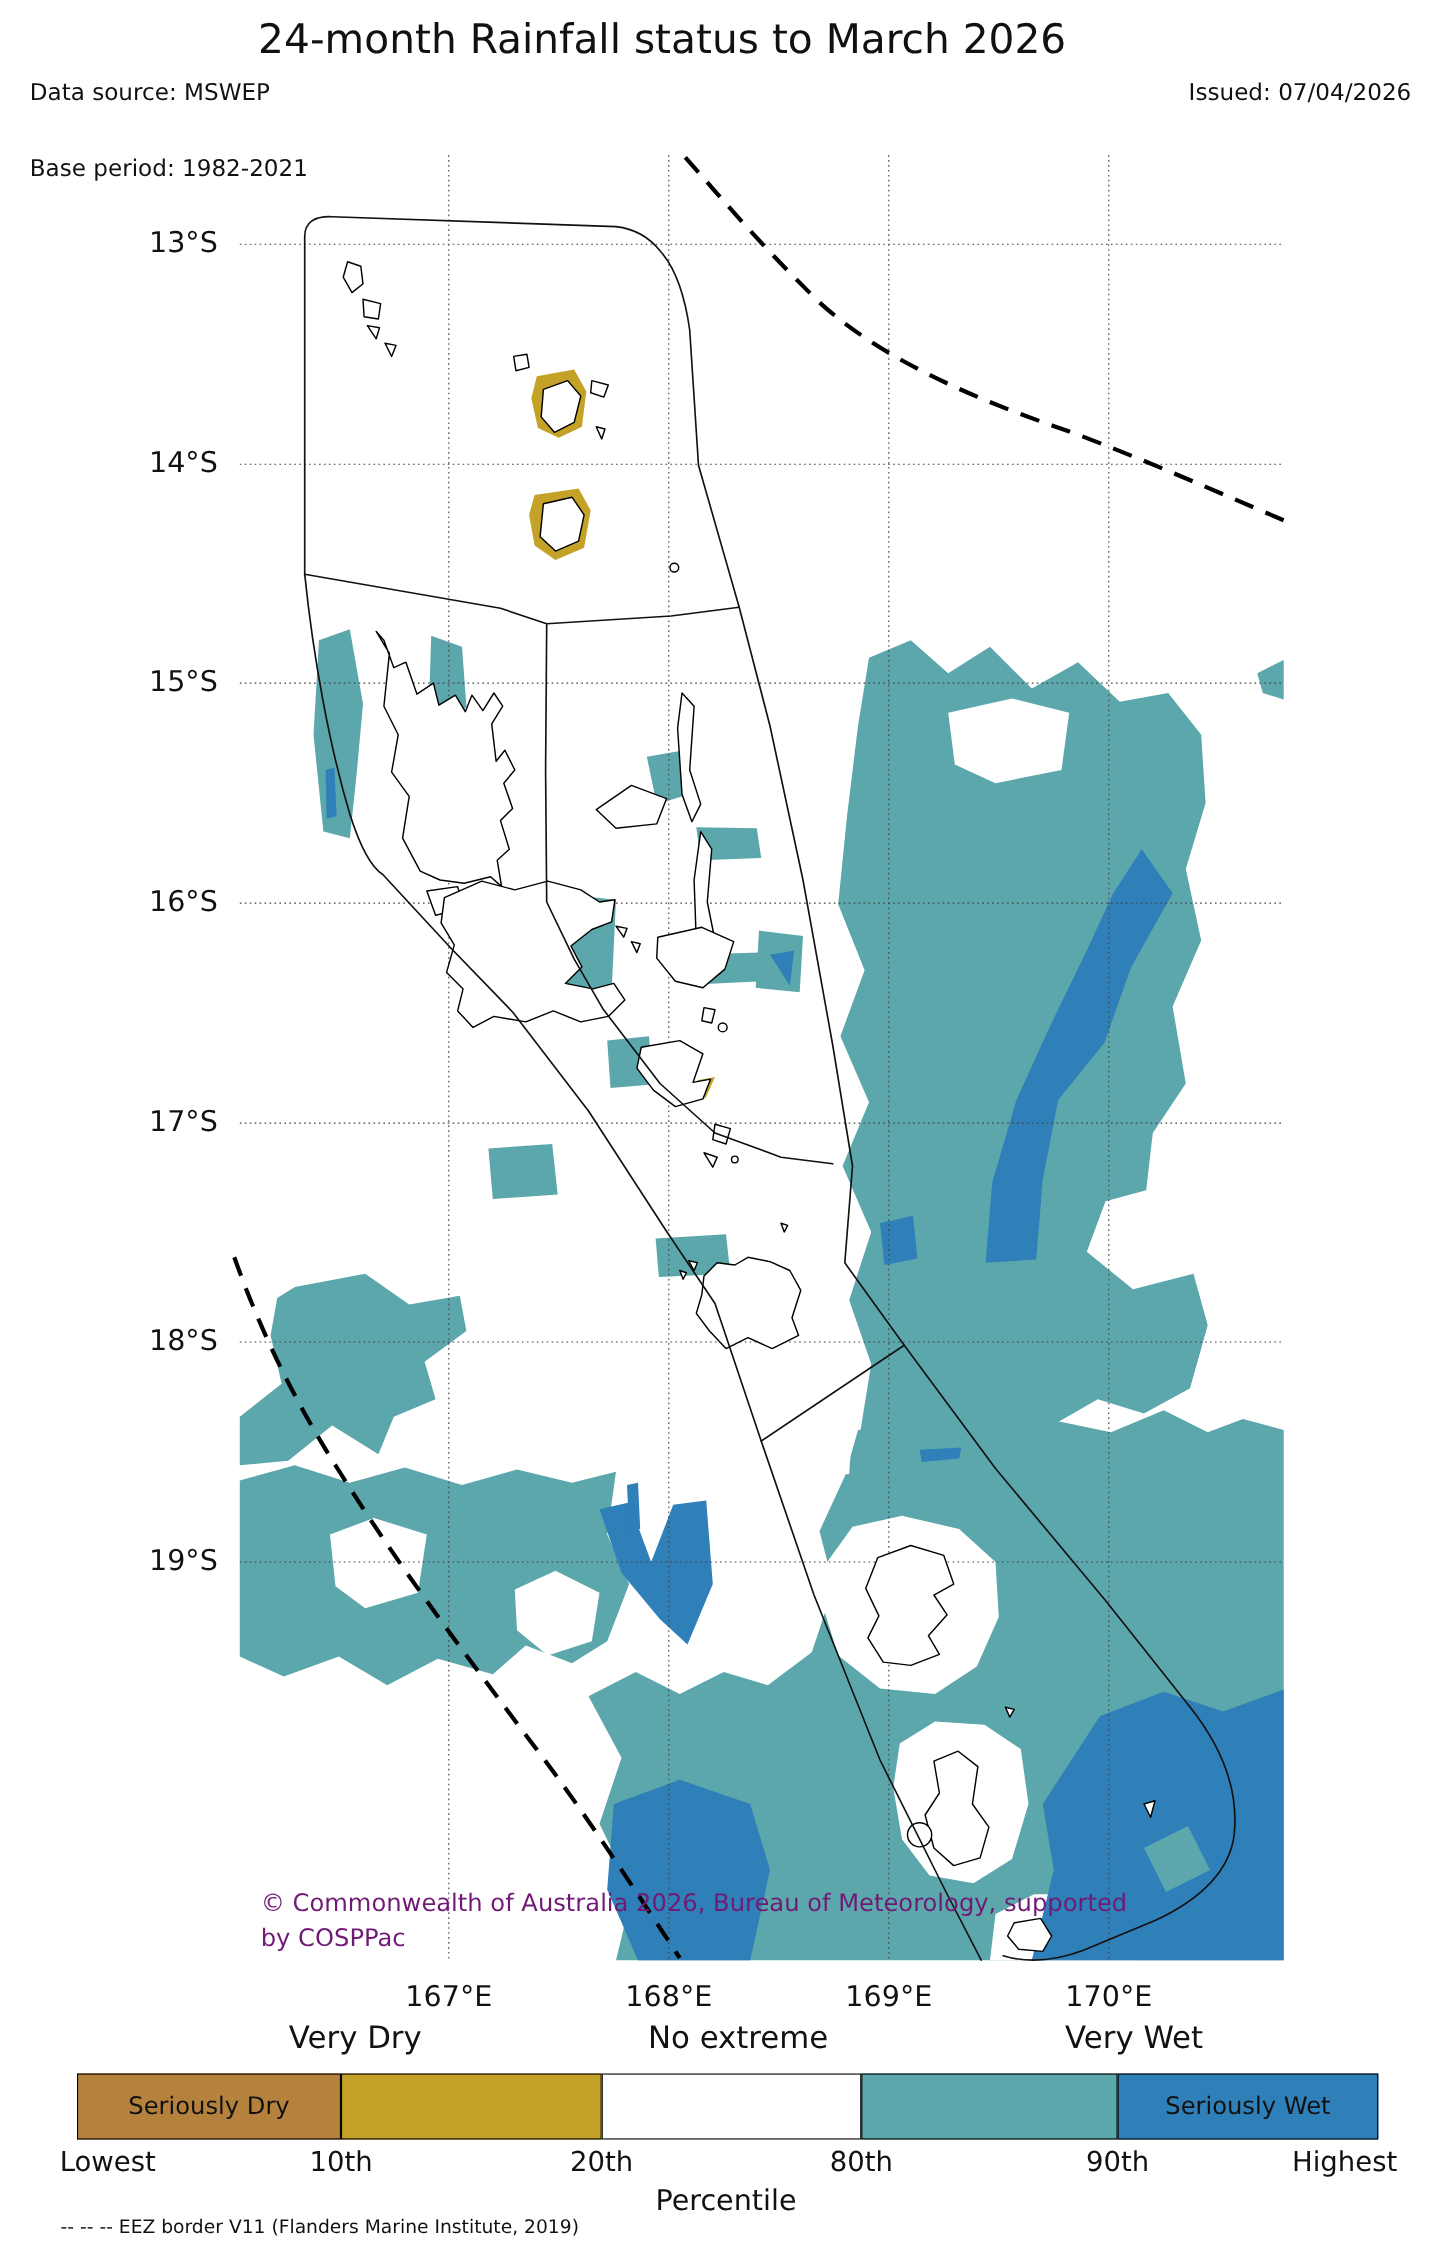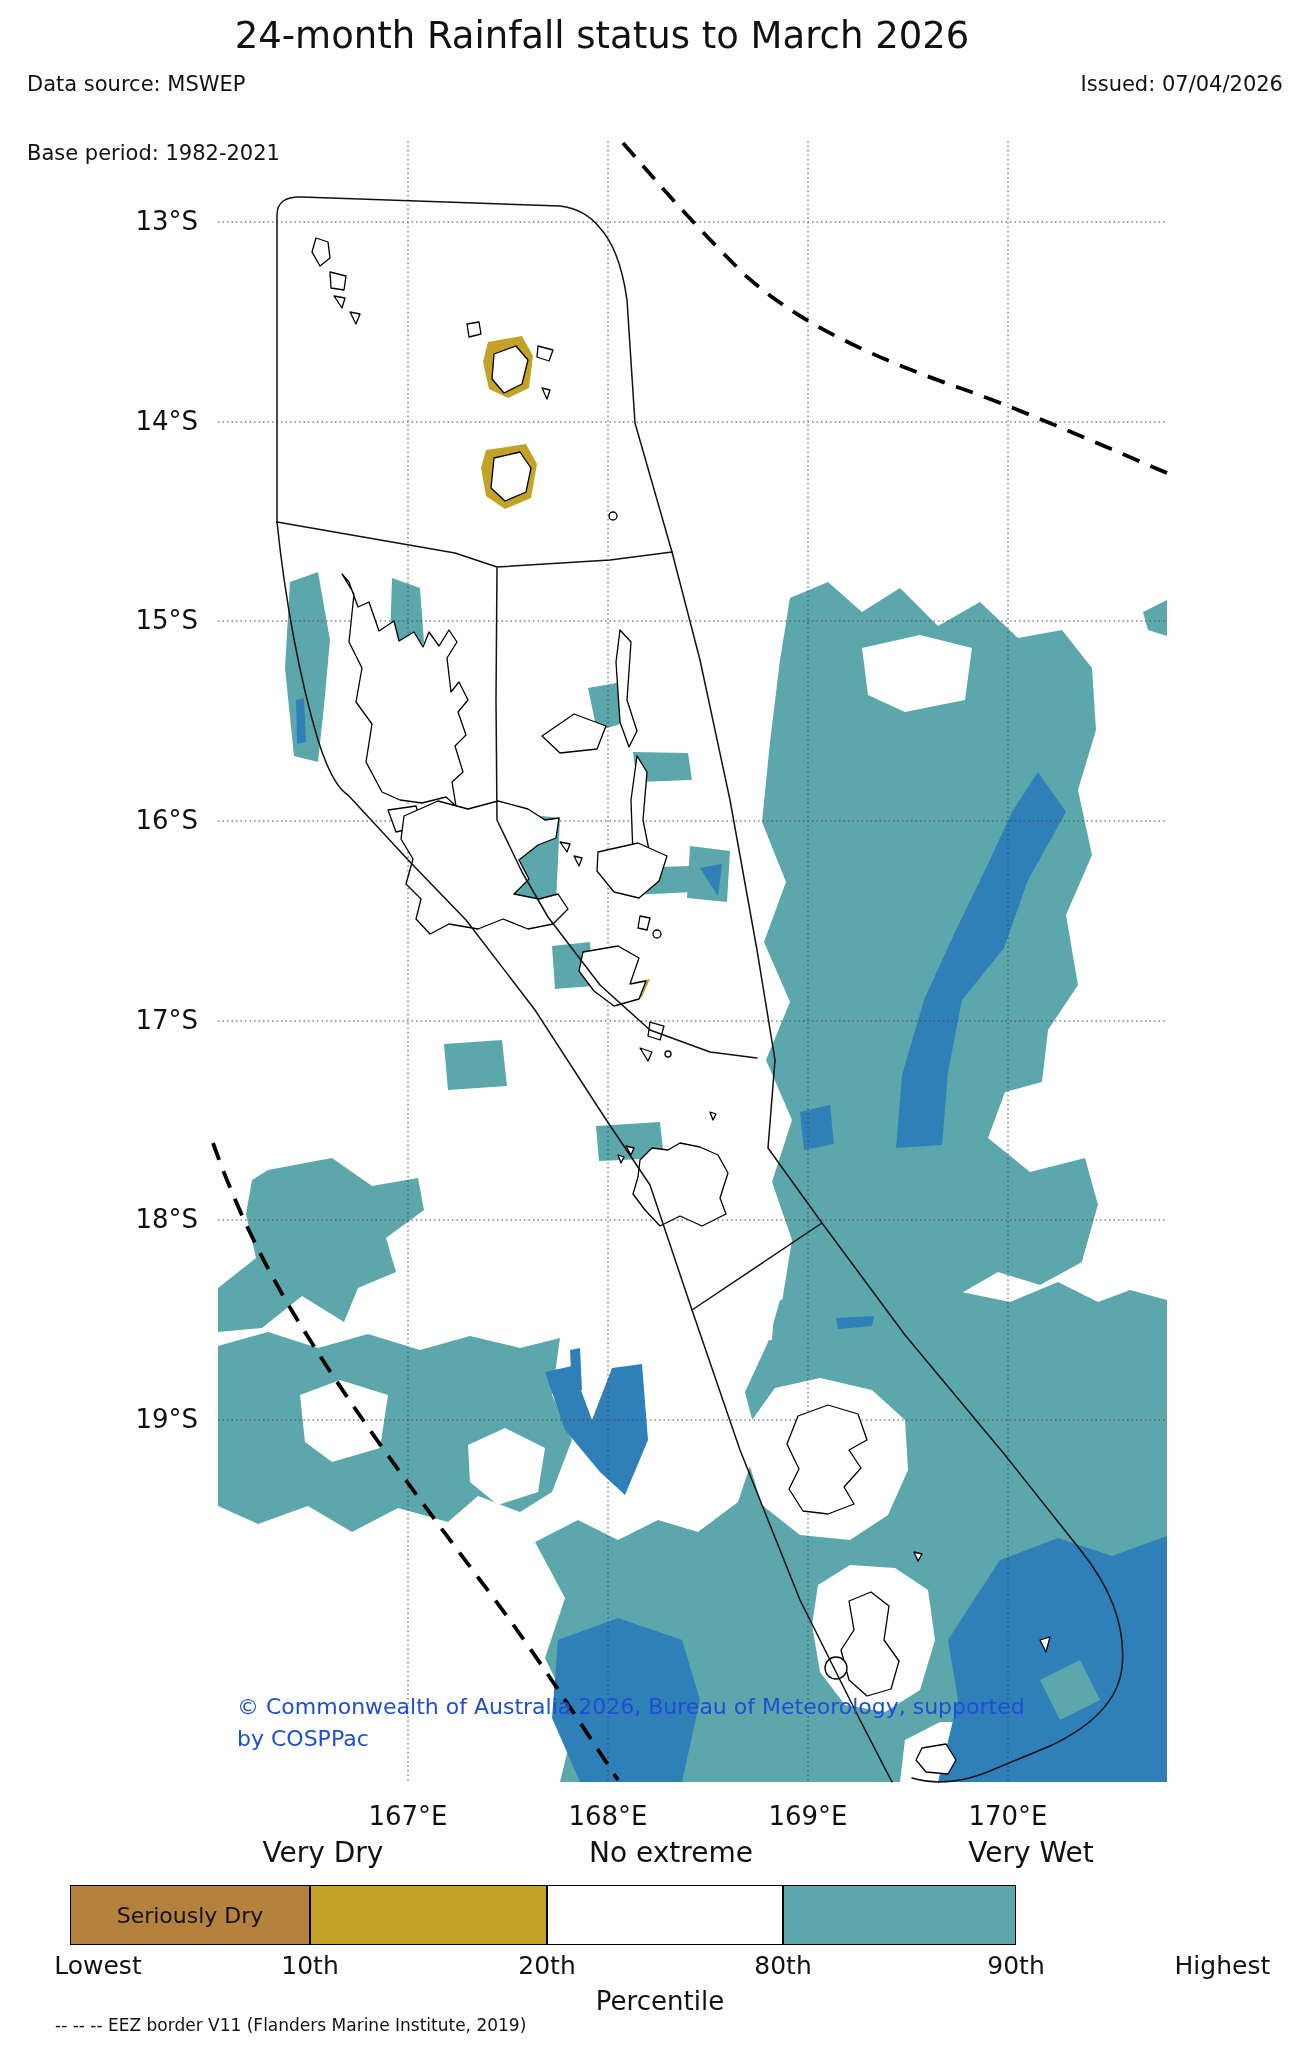--- a/index.html
+++ b/index.html
@@ -6,21 +6,21 @@
   body{width:1311px;height:2046px;position:relative;background:#ffffff;
        font-family:"DejaVu Sans","Liberation Sans",sans-serif;color:#111;overflow:hidden;}
   .abs{position:absolute;}
   #map-svg{position:absolute;left:0;top:0;z-index:1;}
   .txt{z-index:3;}
   .title{left:0;top:14px;width:1204px;text-align:center;font-size:37px;letter-spacing:0px;}
   .hdr-left{left:27px;font-size:21px;}
   .hdr-right{right:28px;top:72px;font-size:21px;text-align:center;}
   .lat-label{width:140px;left:58px;text-align:right;font-size:26px;}
   .lon-label{font-size:26px;transform:translateX(-50%);top:1801px;}
-  .copyright{color:#1d4ed8;font-size:22px;z-index:3;}
+  .copyright{color:#701a75;font-size:22px;z-index:3;margin-top:24px;}
   .cat-label{font-size:28px;transform:translateX(-50%);top:1836px;z-index:3;margin-left:11px;}
   .bar{left:70px;top:1885px;width:1183px;height:60px;display:flex;z-index:3;
        border:0px;box-sizing:border-box;}
   .seg{height:60px;box-sizing:border-box;border:1.6px solid #000;border-right-width:0.8px;
        display:flex;align-items:center;justify-content:center;font-size:22px;}
   .seg:last-child{border-right-width:1.6px;}
   .pct{font-size:25px;transform:translateX(-50%);top:1951px;z-index:3;}
   .pct-edge-l{transform:translateX(-18%);}
   .pct-edge-r{transform:translateX(-82%);}
   .axis-title{font-size:26px;transform:translateX(-50%);top:1986px;left:660px;z-index:3;}
@@ -174,20 +174,23 @@
 <div class="abs cat-label" style="left:660px;">No extreme</div>
 <div class="abs cat-label" style="left:1020px;">Very Wet</div>
 
 <div class="abs bar">
   <div class="seg" style="width:240px;background:#b5823e;">
     <span>Seriously Dry</span>
   </div>
   <div class="seg" style="width:237px;background:#c3a227;"></div>
   <div class="seg" style="width:236px;background:#ffffff;"></div>
   <div class="seg" style="width:233px;background:#5ba7ac;"></div>
+  <div class="seg" style="width:237px;background:#2f7fb8;">
+    <span>Seriously Wet</span>
+  </div>
 </div>
 
 <div class="abs pct pct-edge-l" style="left:70px;">Lowest</div>
 <div class="abs pct" style="left:310px;">10th</div>
 <div class="abs pct" style="left:547px;">20th</div>
 <div class="abs pct" style="left:783px;">80th</div>
 <div class="abs pct" style="left:1016px;">90th</div>
 <div class="abs pct pct-edge-r" style="left:1253px;">Highest</div>
 
 <div class="abs axis-title">Percentile</div>

